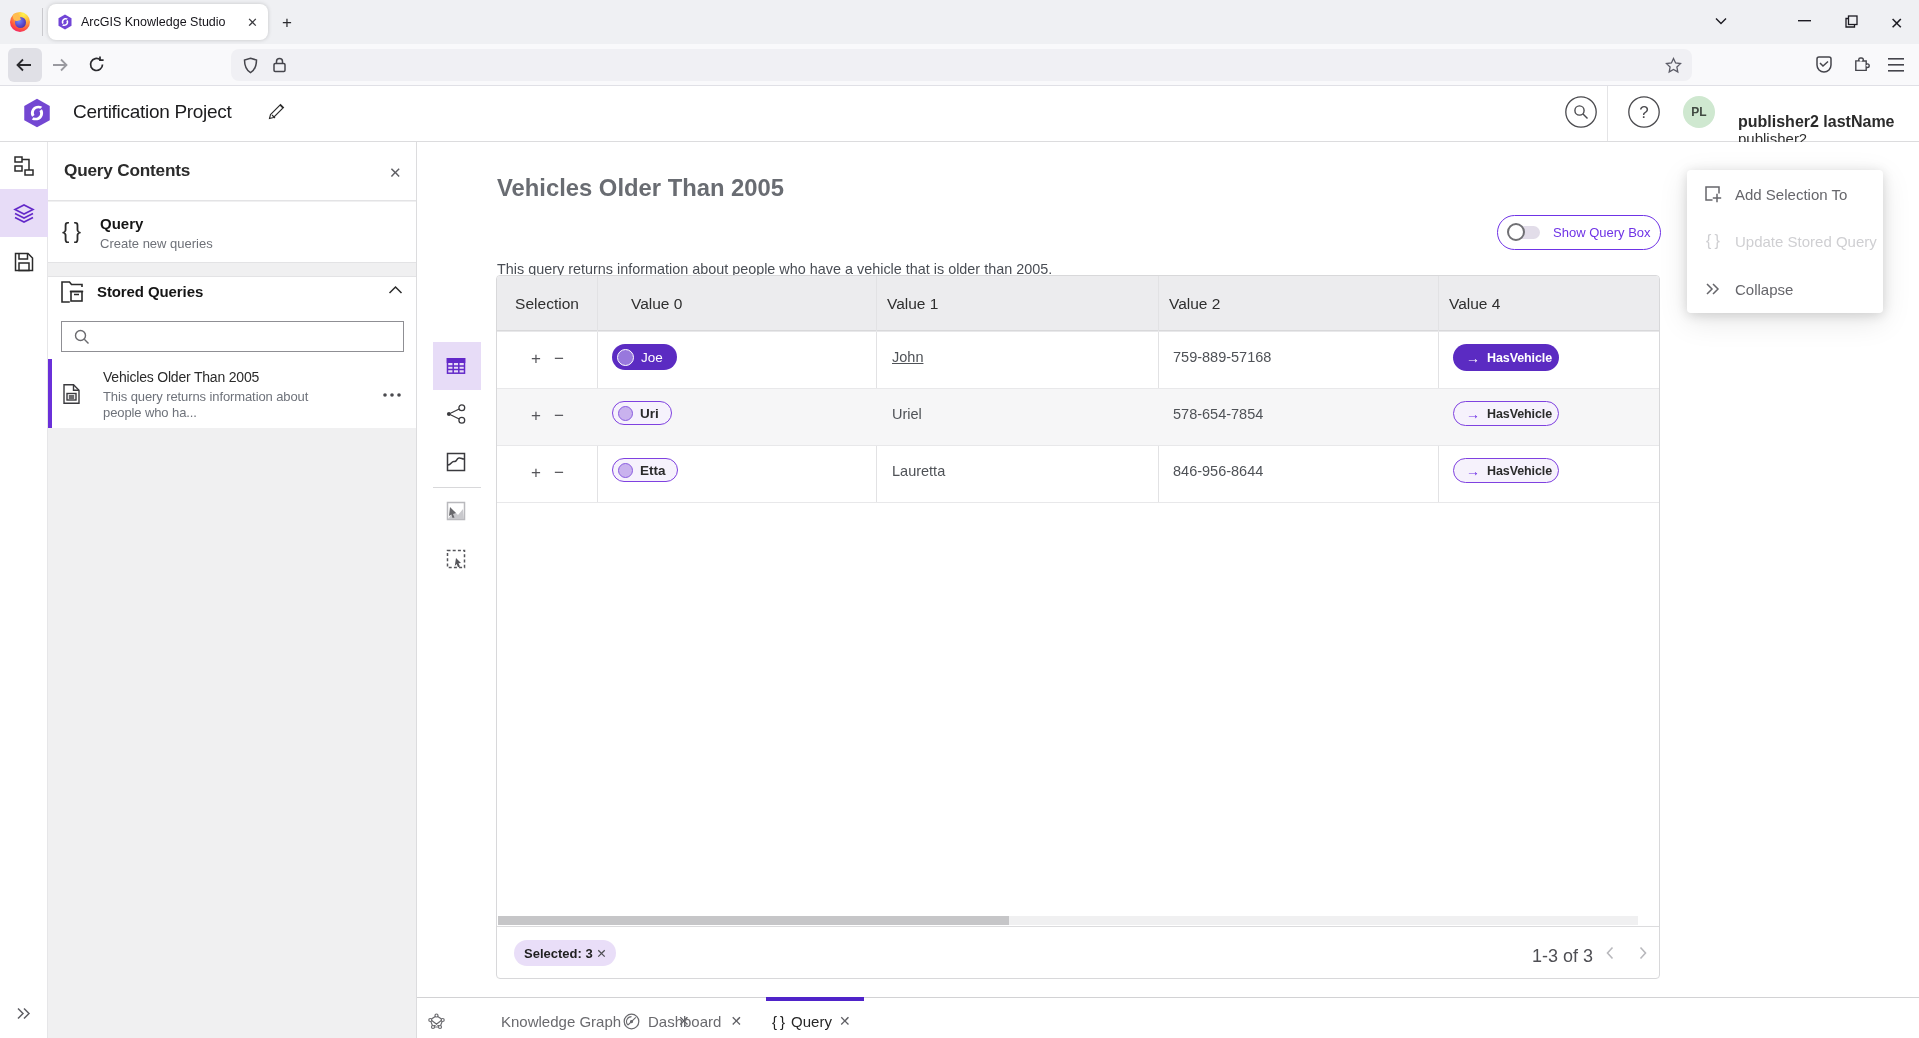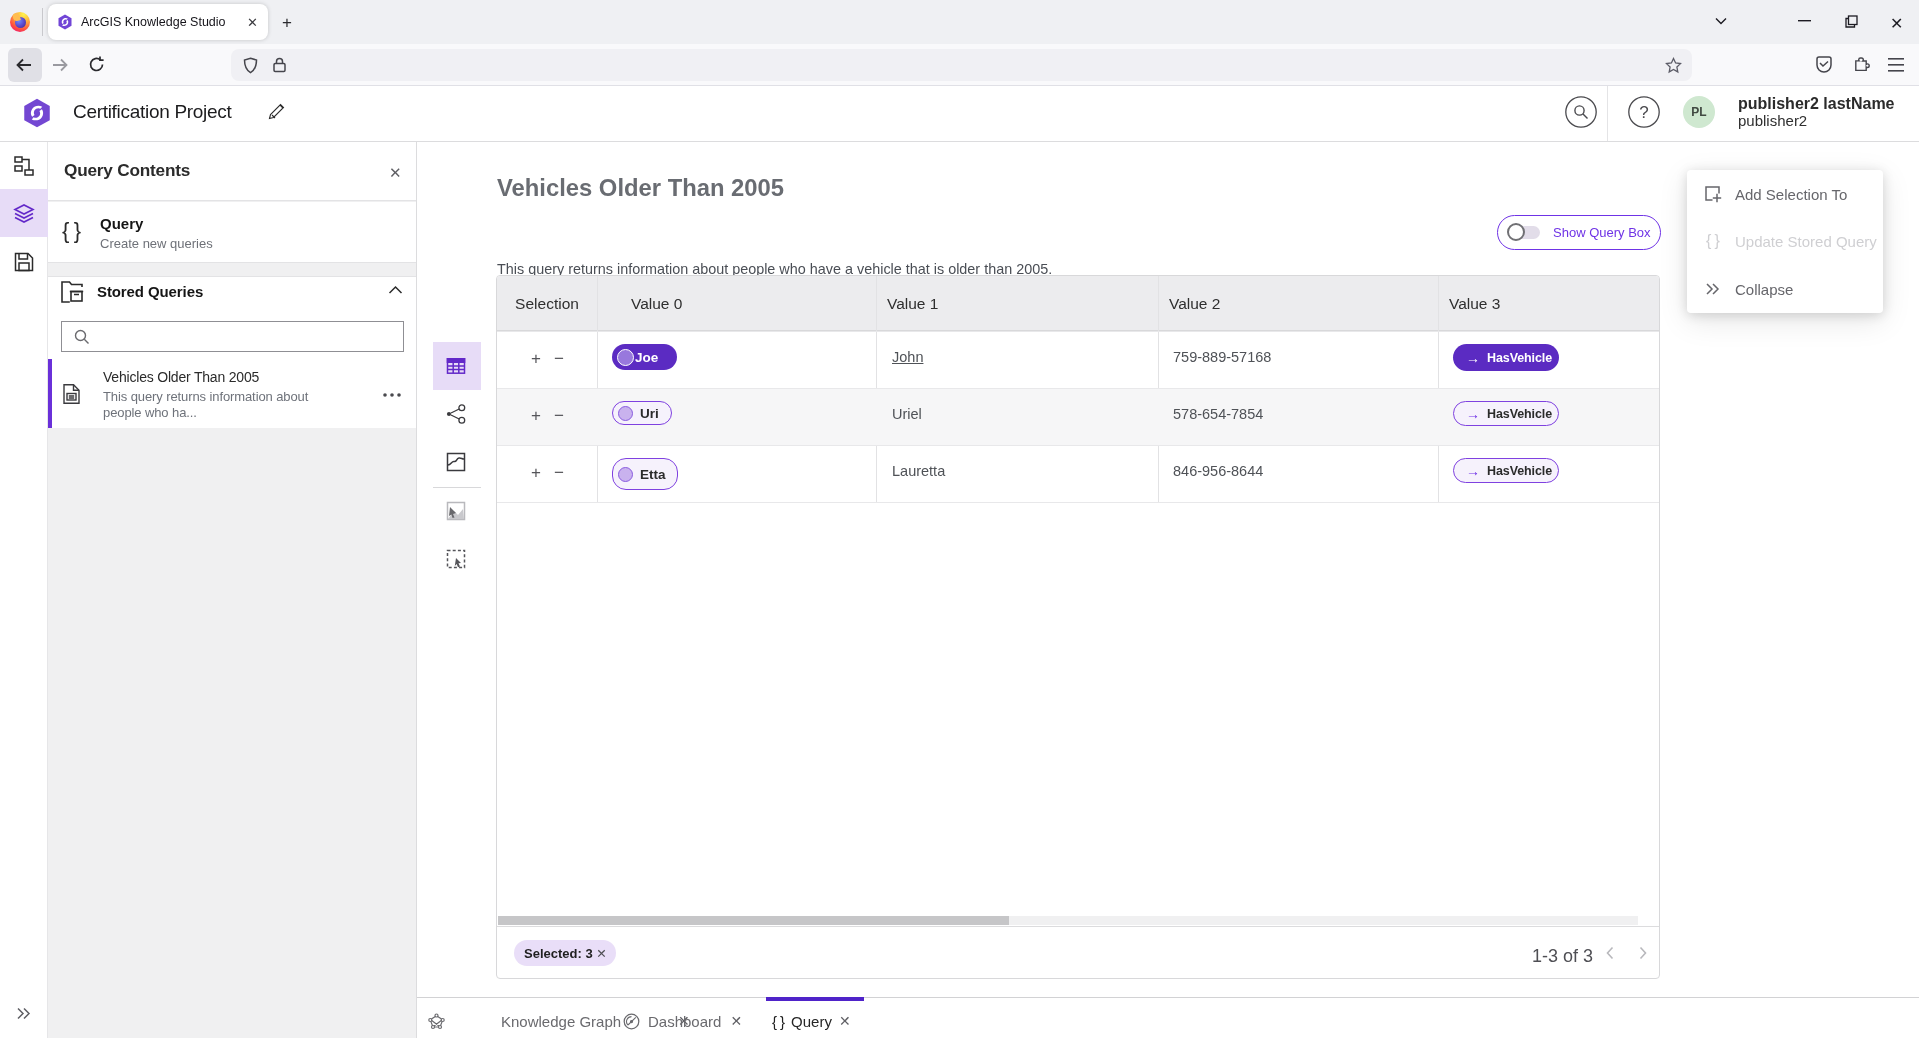--- a/index.html
+++ b/index.html
@@ -22,21 +22,21 @@
 #urlfield { left:231px; top:49px; width:1461px; height:32px; background:#f0f0f4; border-radius:8px;
   display:flex; align-items:center; }
 #urltext { font-size:14.2px; color:#5b5b66; white-space:nowrap; letter-spacing:0px; }
 #urltext b { color:#15141a; font-weight:normal; }
 
 
 #appheader { left:0; top:86px; width:1919px; height:56px; background:#fff; border-bottom:1px solid #dcdcde; }
 #apptitle { left:73px; top:101px; font-size:19px; font-weight:500; color:#1c1c1e; letter-spacing:-.3px; }
 #hdrdiv { left:1607px; top:86px; width:1px; height:55px; background:#e4e4e6; }
 #username { left:1738px; top:95px; line-height:17px; }
-#username .n1 { font-size:16px; font-weight:bold; color:#2b2b2b; }
+#username .n1 { font-size:16px; font-weight:bold; color:#2b2b2b;margin-top:18px; }
 #username .n2 { font-size:15px; color:#2f2f2f; }
 #avatar { left:1683px; top:96px; width:32px; height:32px; border-radius:50%; background:#cfe8d0;
   display:flex; align-items:center; justify-content:center; font-size:12px; font-weight:bold; color:#414a42; }
 
 
 #rail { left:0; top:142px; width:48px; height:896px; background:#fff; border-right:1px solid #e6e6e8; }
 #railsel { left:0; top:189px; width:48px; height:48px; background:#e7dcf7; }
 
 
 #panel { left:48px; top:142px; width:369px; height:896px; background:#f0f0f1; border-right:1px solid #dcdcde; }
@@ -369,37 +369,37 @@
         <path d="M12 11 17 16 14.5 16.3 16 19.5 14 20.3 12.7 17 10.8 19Z" fill="#55555a"></path>
       </svg>
     </div>
 
   <div class="abs" id="tablebox"></div>
   <div class="abs" id="thead"></div>
   <div class="th" style="left:497px;width:100px;justify-content:center;">Selection</div>
   <div class="th" style="left:607px;margin-left:24px;">Value 0</div>
   <div class="th" style="left:887px;">Value 1</div>
   <div class="th" style="left:1169px;">Value 2</div>
-  <div class="th" style="left:1449px;">Value 3</div>
+  <div class="th" style="left:1449px;">Value 4</div>
   <div class="vline" style="left:597px;"></div>
   <div class="vline" style="left:876px;"></div>
   <div class="vline" style="left:1158px;"></div>
   <div class="vline" style="left:1438px;"></div>
 
   <div class="row" id="row2" style="top:388px;"></div>
   <div class="rowline" style="top:331px;"></div>
   <div class="rowline" style="top:388px;"></div>
   <div class="rowline" style="top:445px;"></div>
   <div class="rowline" style="top:502px;"></div>
 
   <div class="abs rowplus" style="left:531px;top:349px;font-size:17px;color:#55555a;">+</div>
   <div class="abs" style="left:554px;top:349px;font-size:17px;color:#55555a;">−</div>
   <div class="abs pill fill" style="left:612px;top:344px;width:65px;height:26px;">
     <span style="width:17px;height:17px;border-radius:50%;background:#9878dd;border:1.5px solid #fff;margin-left:5px;"></span>
-    <span style="margin-left:1px;font-size:13.5px;font-weight:bold;">Joe</span>
+    <span style="margin-left:7px;font-size:13.5px;font-weight:normal;">Joe</span>
   </div>
   <div class="abs" style="left:892px;top:349px;font-size:14.5px;color:#4f5257;text-decoration:underline;">John</div>
   <div class="abs" style="left:1173px;top:349px;font-size:14.5px;color:#4f5257;">759-889-57168</div>
   <div class="abs pill fill" style="left:1453px;top:344px;width:106px;height:27px;">
     <span style="margin-left:13px;font-size:14px;">→</span>
     <span style="margin-left:7px;font-size:12.5px;font-weight:bold;letter-spacing:-.1px;">HasVehicle</span>
   </div>
 
   <div class="abs" style="left:531px;top:406px;font-size:17px;color:#55555a;">+</div>
   <div class="abs" style="left:554px;top:406px;font-size:17px;color:#55555a;">−</div>
@@ -409,21 +409,21 @@
   </div>
   <div class="abs" style="left:892px;top:406px;font-size:14.5px;color:#4f5257;">Uriel</div>
   <div class="abs" style="left:1173px;top:406px;font-size:14.5px;color:#4f5257;">578-654-7854</div>
   <div class="abs pill line" style="left:1453px;top:401px;width:106px;height:25px;">
     <span style="margin-left:12px;font-size:14px;color:#6f33e6;">→</span>
     <span style="margin-left:7px;font-size:12.5px;font-weight:bold;letter-spacing:-.1px;">HasVehicle</span>
   </div>
 
   <div class="abs" style="left:531px;top:463px;font-size:17px;color:#55555a;">+</div>
   <div class="abs" style="left:554px;top:463px;font-size:17px;color:#55555a;">−</div>
-  <div class="abs pill line" style="left:612px;top:458px;width:66px;height:32px;">
+  <div class="abs pill line" style="left:612px;top:458px;width:66px;height:24px;">
     <span style="width:15px;height:15px;border-radius:50%;background:#c9b2ee;border:1.5px solid #8a5ce0;margin-left:5px;"></span>
     <span style="margin-left:7px;font-size:13.5px;font-weight:bold;">Etta</span>
   </div>
   <div class="abs" style="left:892px;top:463px;font-size:14.5px;color:#4f5257;">Lauretta</div>
   <div class="abs" style="left:1173px;top:463px;font-size:14.5px;color:#4f5257;">846-956-8644</div>
   <div class="abs pill line" style="left:1453px;top:458px;width:106px;height:25px;">
     <span style="margin-left:12px;font-size:14px;color:#6f33e6;">→</span>
     <span style="margin-left:7px;font-size:12.5px;font-weight:bold;letter-spacing:-.1px;">HasVehicle</span>
   </div>
 

